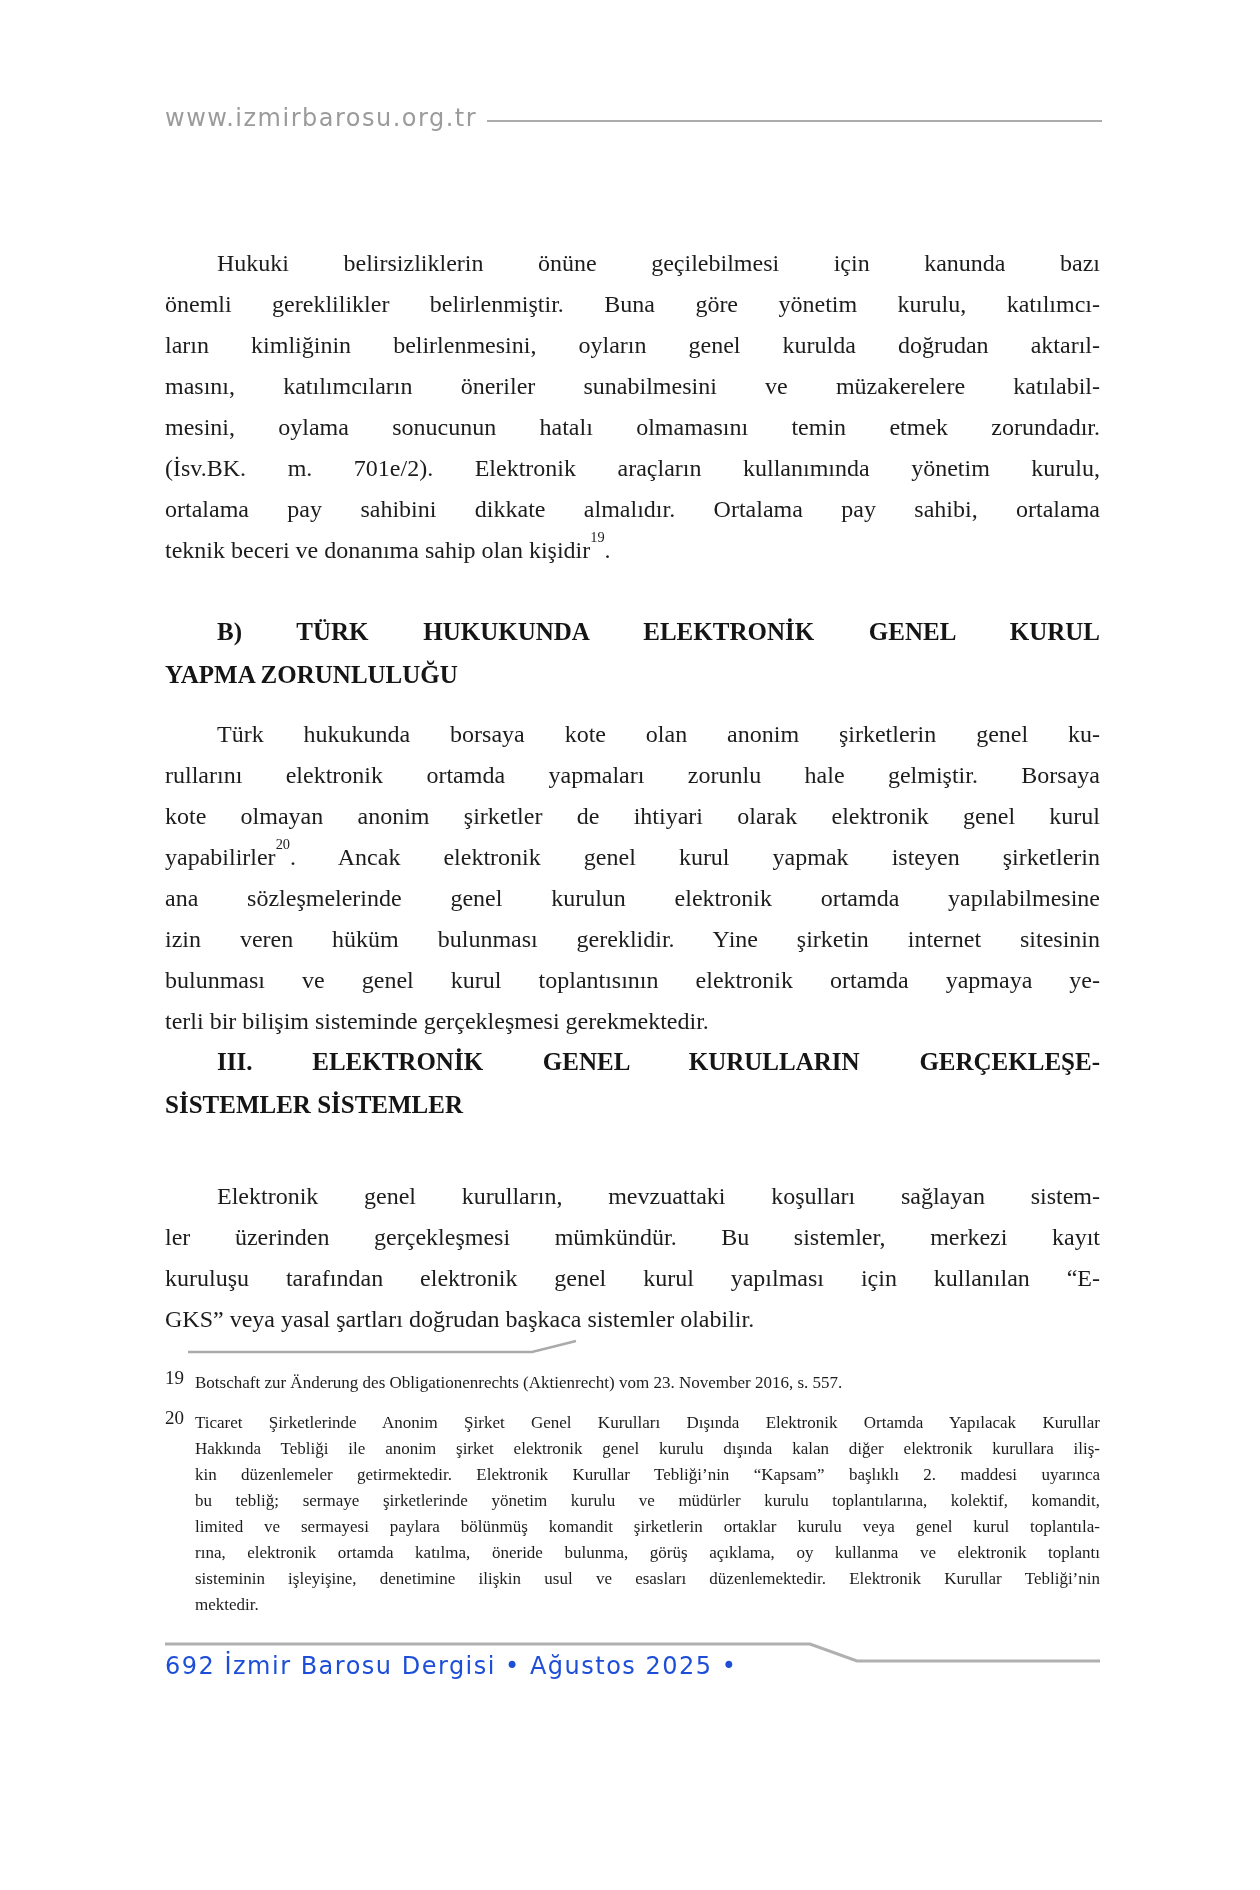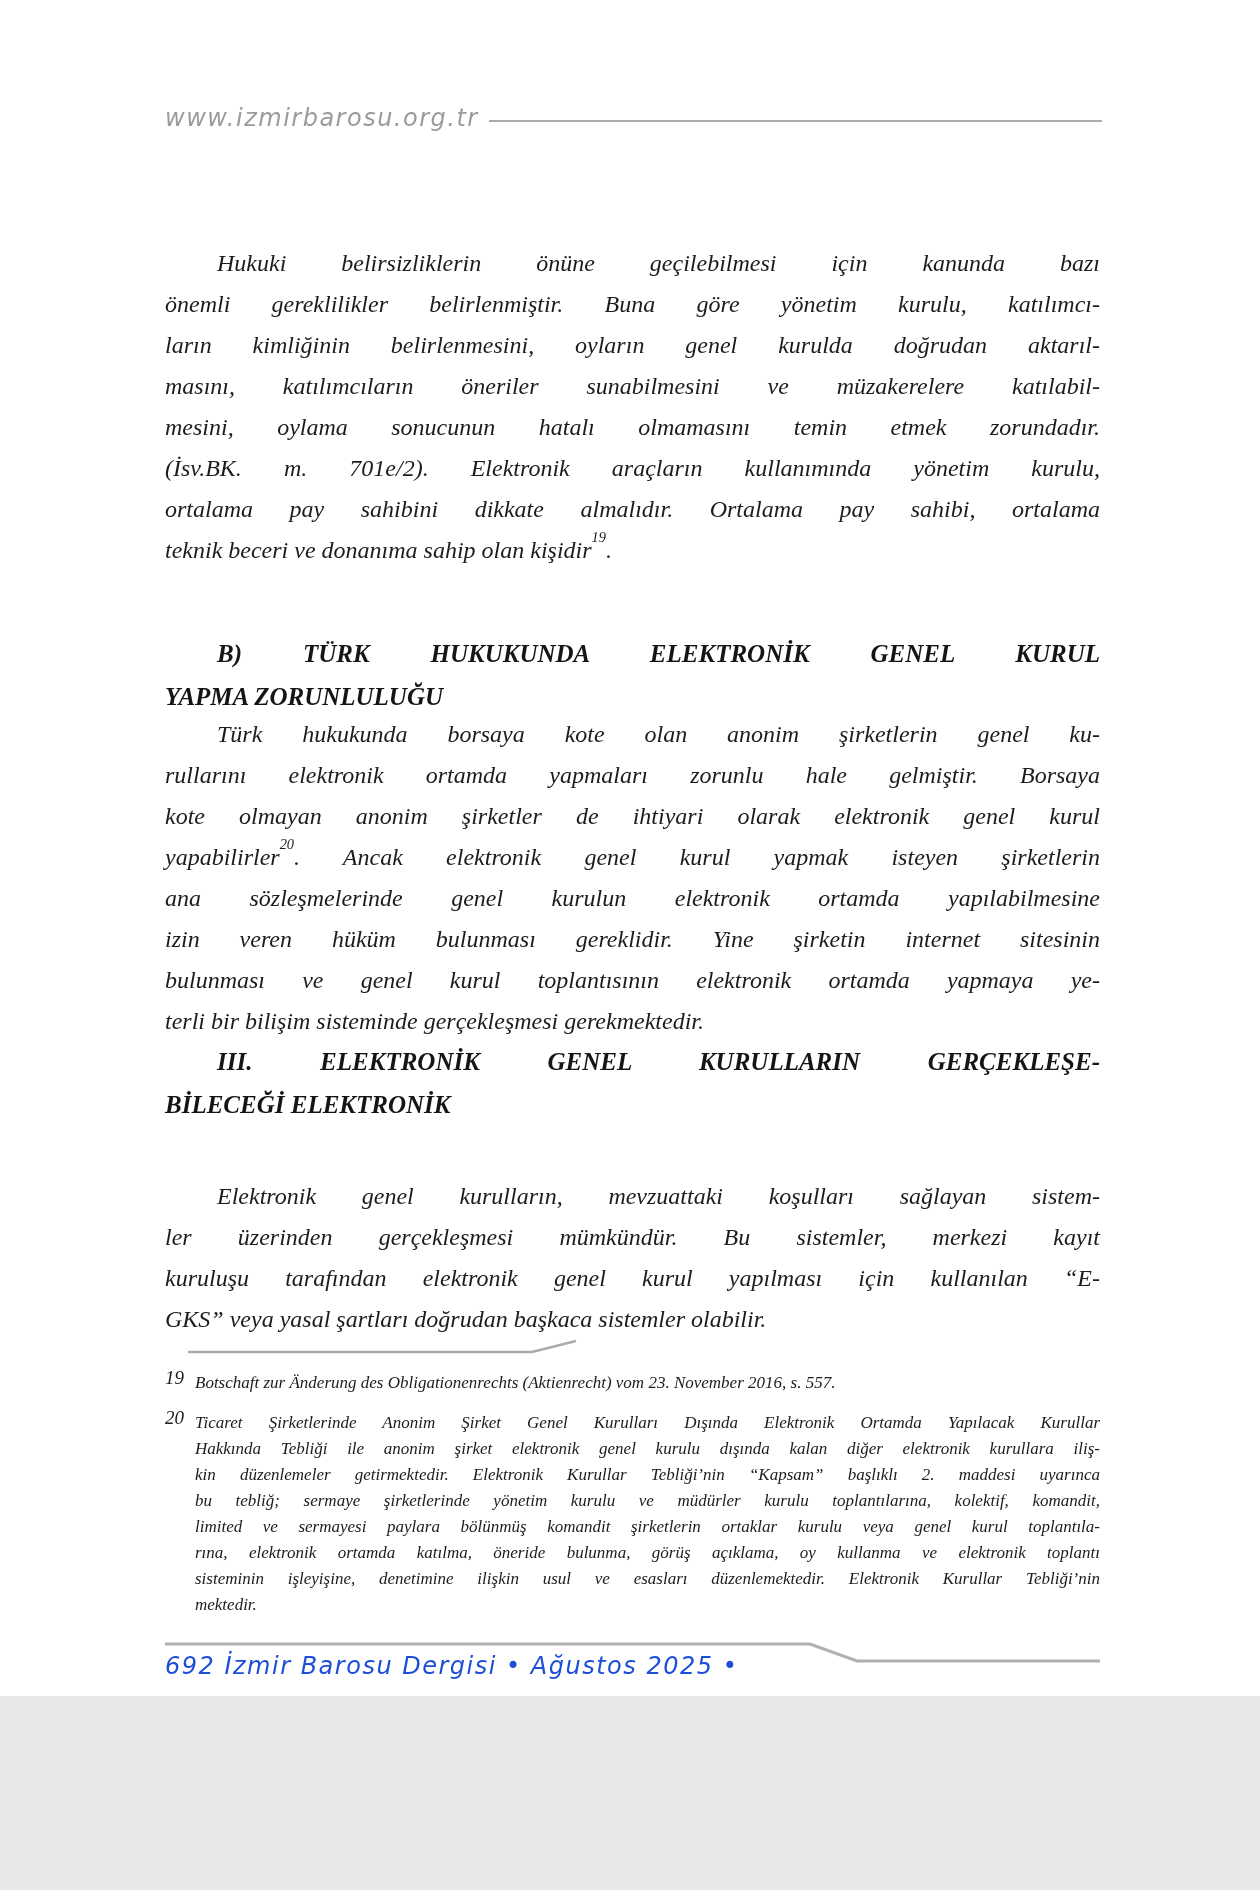--- a/index.html
+++ b/index.html
@@ -1,25 +1,24 @@
 <!DOCTYPE html>
 <html lang="tr"><head>
 <meta charset="utf-8">
 <style>
   html,body { margin:0; padding:0; background:#e8e8e8; }
   .page {
     position: relative;
     width: 1260px;
-    height: 1696px;
+    height: 1890px;
     background: #ffffff;
     margin: 0 auto;
     overflow: hidden;
     font-family: "Liberation Serif", serif;
     color: #1c1c1c;
-    font-style: italic;
   }
   
   .header {
     position: absolute;
     left: 165px; right: 158px; top: 104px;
     display: flex; align-items: center; gap: 10px;
     font-family: "DejaVu Sans", sans-serif;
     font-size: 24px; letter-spacing: 1.5px; color: #9b9b9b;
   }
   .header-rule { flex: 1; height: 2px; background: #acacac; margin-top: 6px; }
@@ -60,39 +59,39 @@
       <div class="line line-just line-indent">Hukuki belirsizliklerin önüne geçilebilmesi için kanunda bazı</div>
       <div class="line line-just">önemli gereklilikler belirlenmiştir. Buna göre yönetim kurulu, katılımcı-</div>
       <div class="line line-just">ların kimliğinin belirlenmesini, oyların genel kurulda doğrudan aktarıl-</div>
       <div class="line line-just">masını, katılımcıların öneriler sunabilmesini ve müzakerelere katılabil-</div>
       <div class="line line-just">mesini, oylama sonucunun hatalı olmamasını temin etmek zorundadır.</div>
       <div class="line line-just">(İsv.BK. m. 701e/2). Elektronik araçların kullanımında yönetim kurulu,</div>
       <div class="line line-just">ortalama pay sahibini dikkate almalıdır. Ortalama pay sahibi, ortalama</div>
       <div class="line line-last">teknik beceri ve donanıma sahip olan kişidir<sup>19</sup>.</div>
     </section>
 
-  <section class="block heading" style="top:632px">
+  <section class="block heading" style="top:610px">
       <div class="line line-just line-indent">B) TÜRK HUKUKUNDA ELEKTRONİK GENEL KURUL</div>
       <div class="line line-last">YAPMA ZORUNLULUĞU</div>
     </section>
 
   <section class="block para" style="top:714px">
       <div class="line line-just line-indent">Türk hukukunda borsaya kote olan anonim şirketlerin genel ku-</div>
       <div class="line line-just">rullarını elektronik ortamda yapmaları zorunlu hale gelmiştir. Borsaya</div>
       <div class="line line-just">kote olmayan anonim şirketler de ihtiyari olarak elektronik genel kurul</div>
       <div class="line line-just">yapabilirler<sup>20</sup>. Ancak elektronik genel kurul yapmak isteyen şirketlerin</div>
       <div class="line line-just">ana sözleşmelerinde genel kurulun elektronik ortamda yapılabilmesine</div>
       <div class="line line-just">izin veren hüküm bulunması gereklidir. Yine şirketin internet sitesinin</div>
       <div class="line line-just">bulunması ve genel kurul toplantısının elektronik ortamda yapmaya ye-</div>
       <div class="line line-last">terli bir bilişim sisteminde gerçekleşmesi gerekmektedir.</div>
     </section>
 
   <section class="block heading" style="top:1040px">
       <div class="line line-just line-indent">III. ELEKTRONİK GENEL KURULLARIN GERÇEKLEŞE-</div>
-      <div class="line line-last">BİLECEĞİ ELEKTRONİK</div>
+      <div class="line line-last">SİSTEMLER SİSTEMLER</div>
     </section>
 
   <section class="block para" style="top:1176px">
       <div class="line line-just line-indent">Elektronik genel kurulların, mevzuattaki koşulları sağlayan sistem-</div>
       <div class="line line-just">ler üzerinden gerçekleşmesi mümkündür. Bu sistemler, merkezi kayıt</div>
       <div class="line line-just">kuruluşu tarafından elektronik genel kurul yapılması için kullanılan “E-</div>
       <div class="line line-last">GKS” veya yasal şartları doğrudan başkaca sistemler olabilir.</div>
     </section>
 
   <svg class="fn-sep" width="400" height="18">

